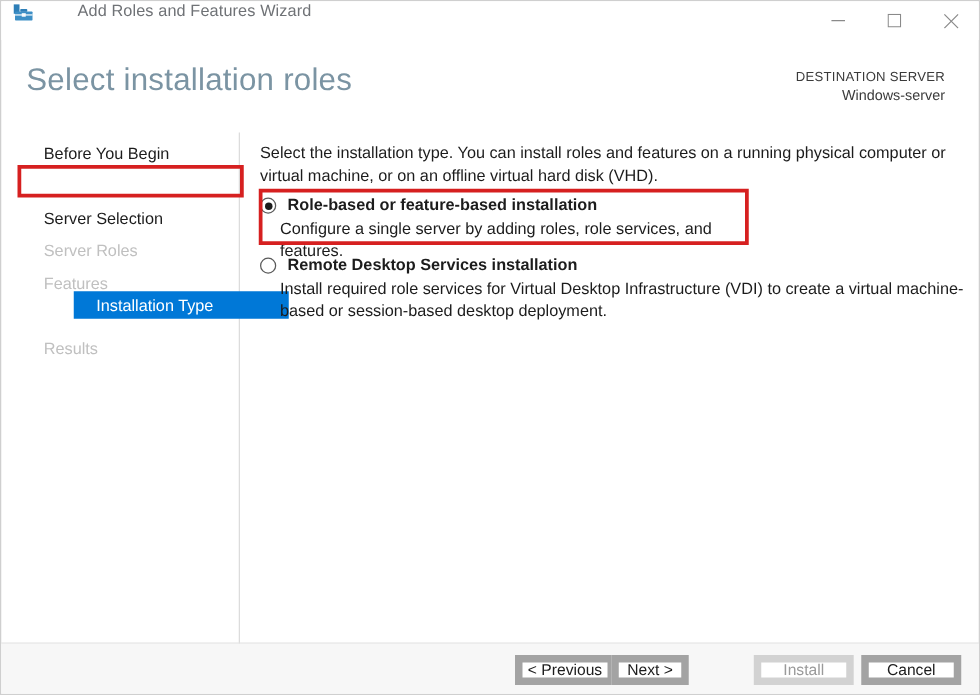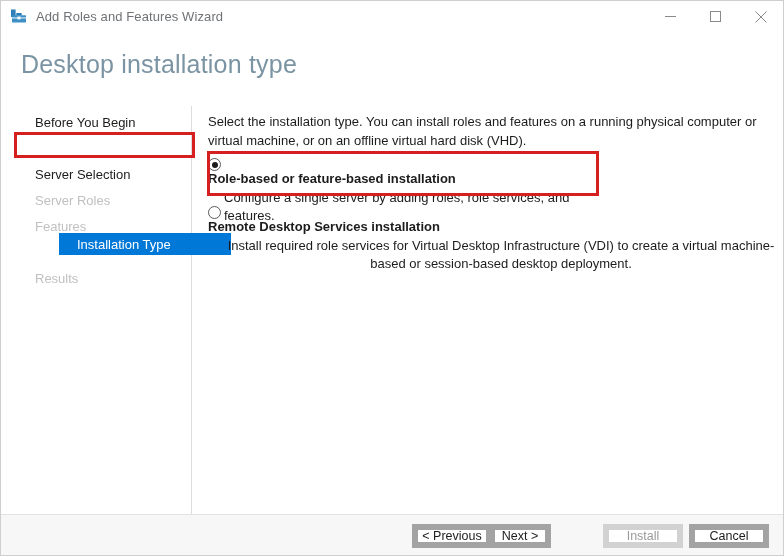--- a/index.html
+++ b/index.html
@@ -25,21 +25,21 @@
   }
 
   
   #titlebar {
     position: absolute;
     left: 0; top: 0;
     width: 782px;
     height: 31px;
     background: #ffffff;
     display: flex;
-    align-items: center;
+    gap: 26px;
   }
   #app-icon {
     margin-left: 9px;
     margin-top: 1px;
     width: 18px;
     height: 18px;
     flex: 0 0 auto;
     display: block;
   }
   #title-text {
@@ -180,26 +180,25 @@
     color: #1c1c1c;
     line-height: 19px;
   }
 
   
   .radio-row {
     position: absolute;
     left: 16px;
   }
   #option-1 { top: 57px; width: 400px; }
-  #option-2 { top: 105px; width: 570px; text-align: center; }
+  #option-2 { top: 105px; width: 570px; }
 
   .radio-line {
     display: flex;
     align-items: flex-start;
-    flex-direction: column;
   }
   .radio-mark {
     flex: 0 0 auto;
     width: 13px;
     height: 13px;
     margin-top: 2px;
     margin-right: 9px;
     border-radius: 50%;
     border: 1px solid #5a5a5a;
     background: #ffffff;
@@ -325,21 +324,25 @@
       <button class="win-btn">
         <svg width="12" height="12" viewBox="0 0 12 12">
           <line x1="0.5" y1="0.5" x2="11.5" y2="11.5" stroke="#8a8a8a" stroke-width="1"></line>
           <line x1="11.5" y1="0.5" x2="0.5" y2="11.5" stroke="#8a8a8a" stroke-width="1"></line>
         </svg>
       </button>
     </div>
   </div>
 
   <div id="header">
-    <div id="page-title">Desktop installation type</div>
+    <div id="page-title">Select installation roles</div>
+    <div id="dest-block">
+      <div id="dest-label">DESTINATION SERVER</div>
+      <div id="dest-value">Windows-server</div>
+    </div>
   </div>
 
   <div id="body-area">
     <div id="divider"></div>
 
     <div id="sidebar">
       <div class="nav-item" style="top:12px">
         <span>Before You Begin</span>
       </div>
       <div class="nav-item selected" style="top:134px">

